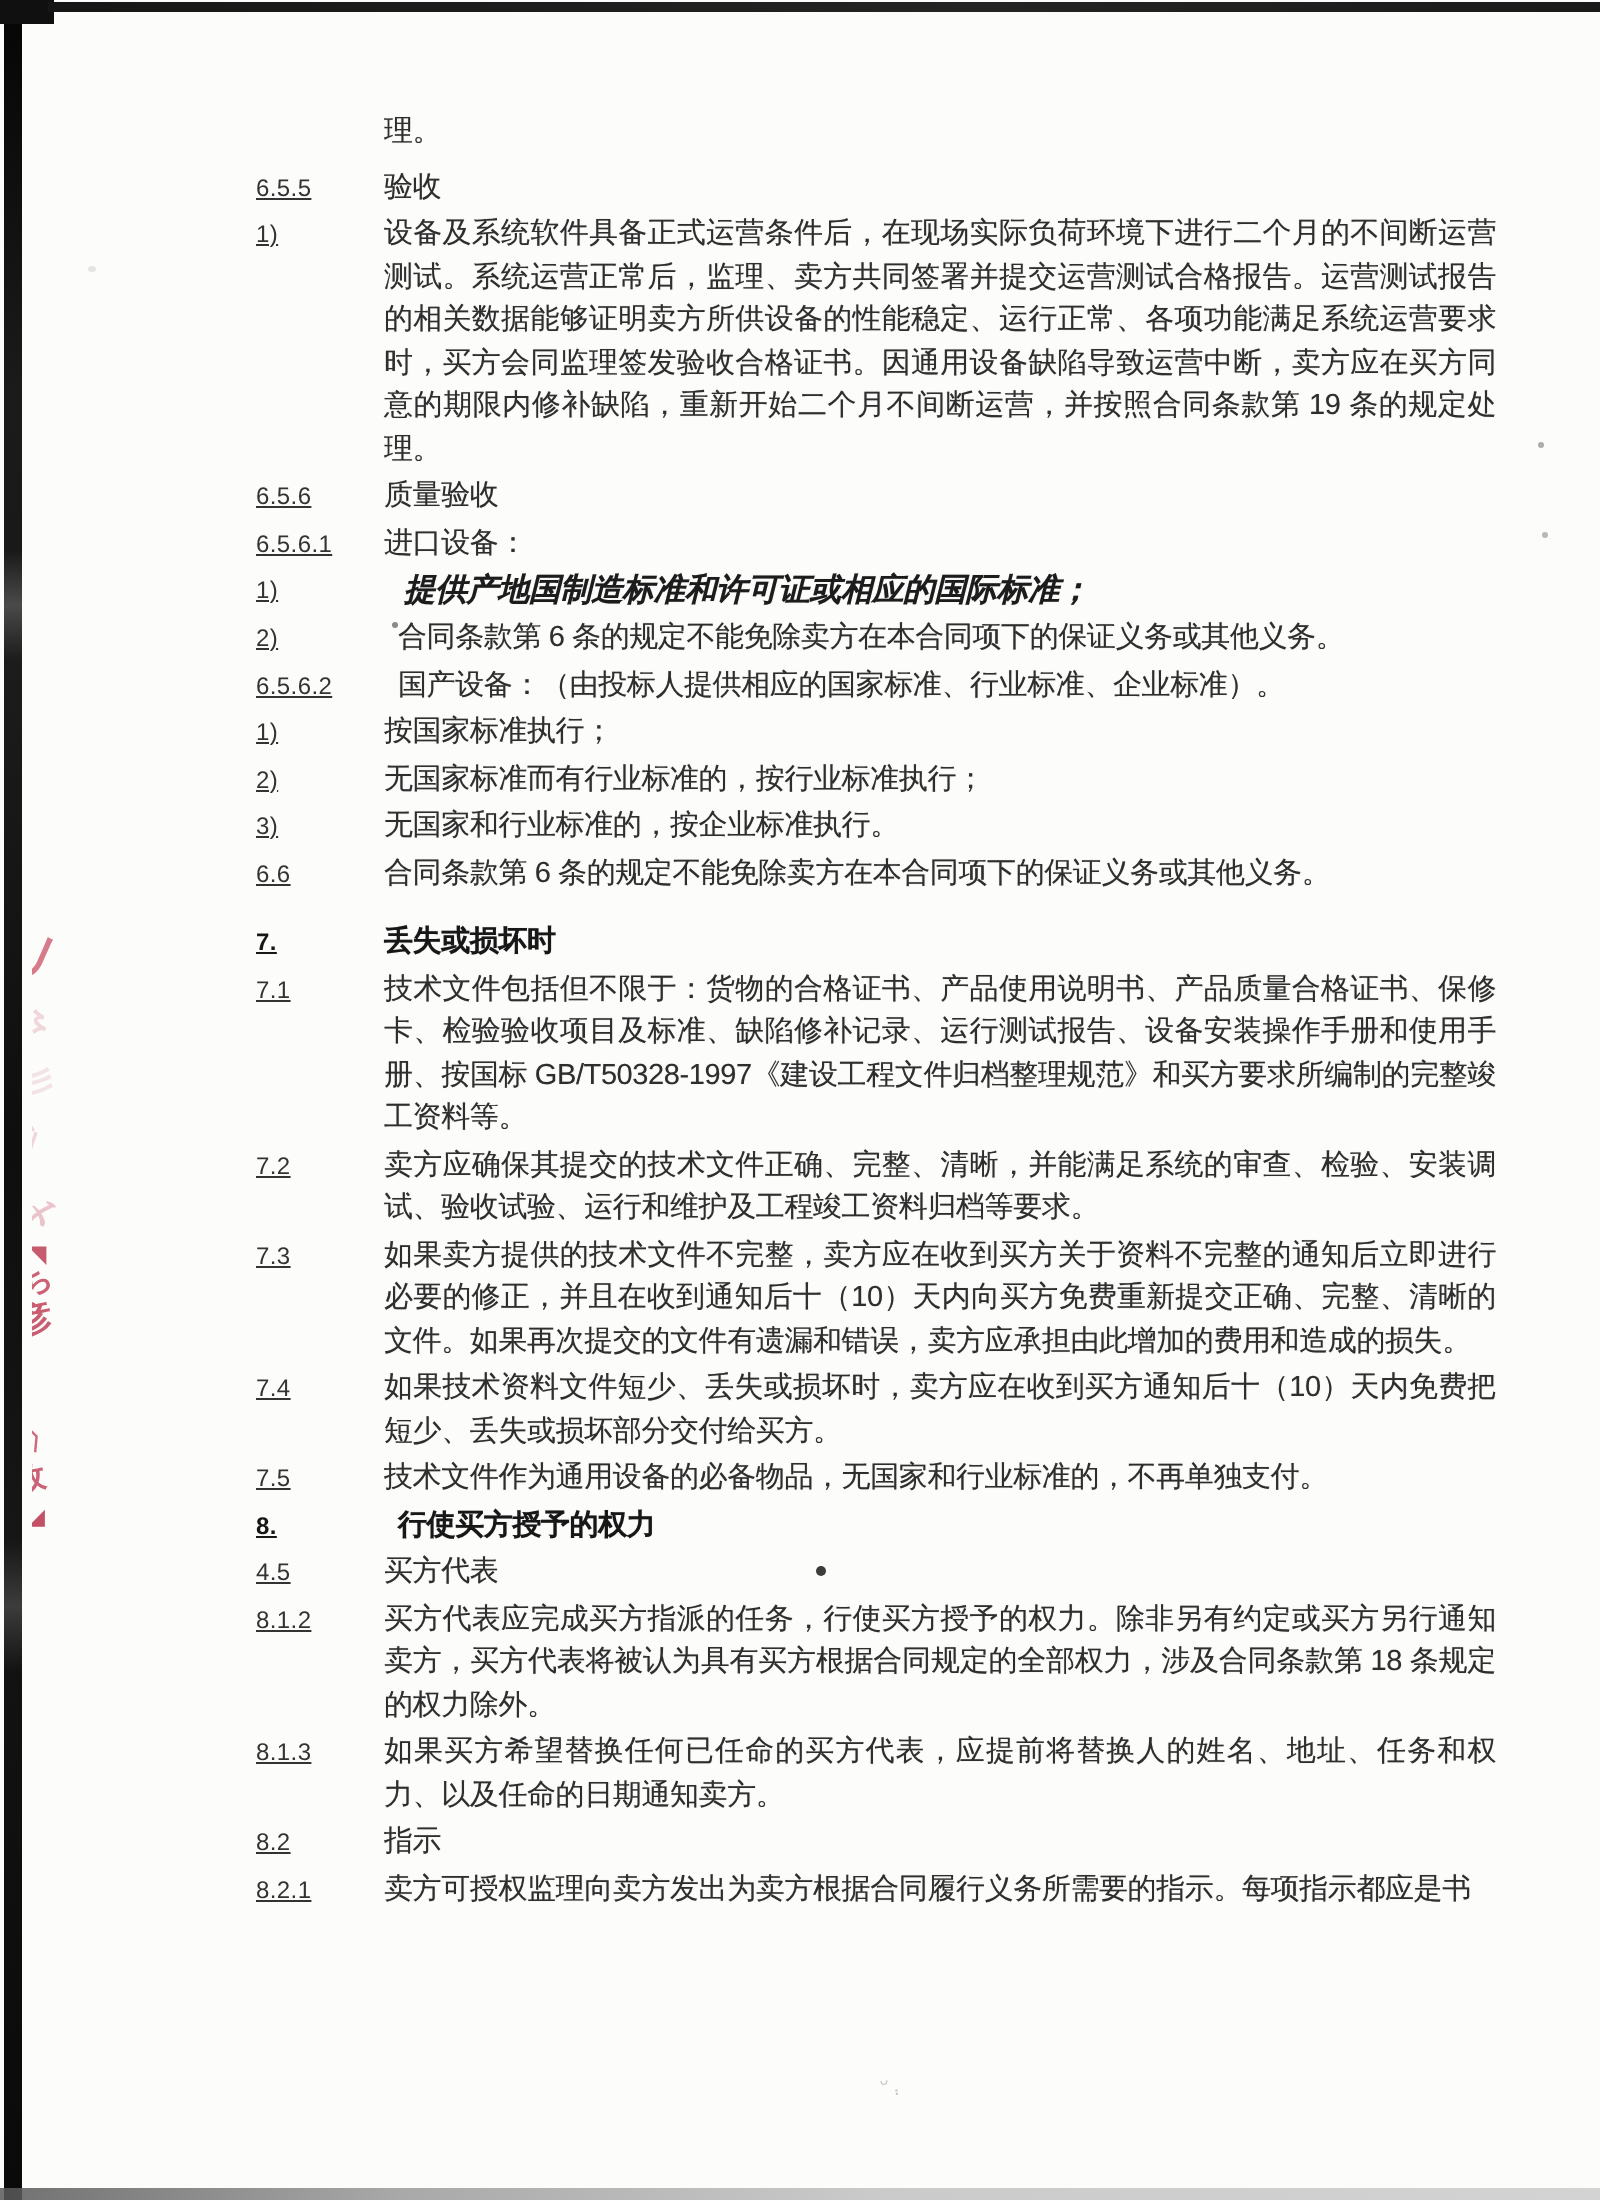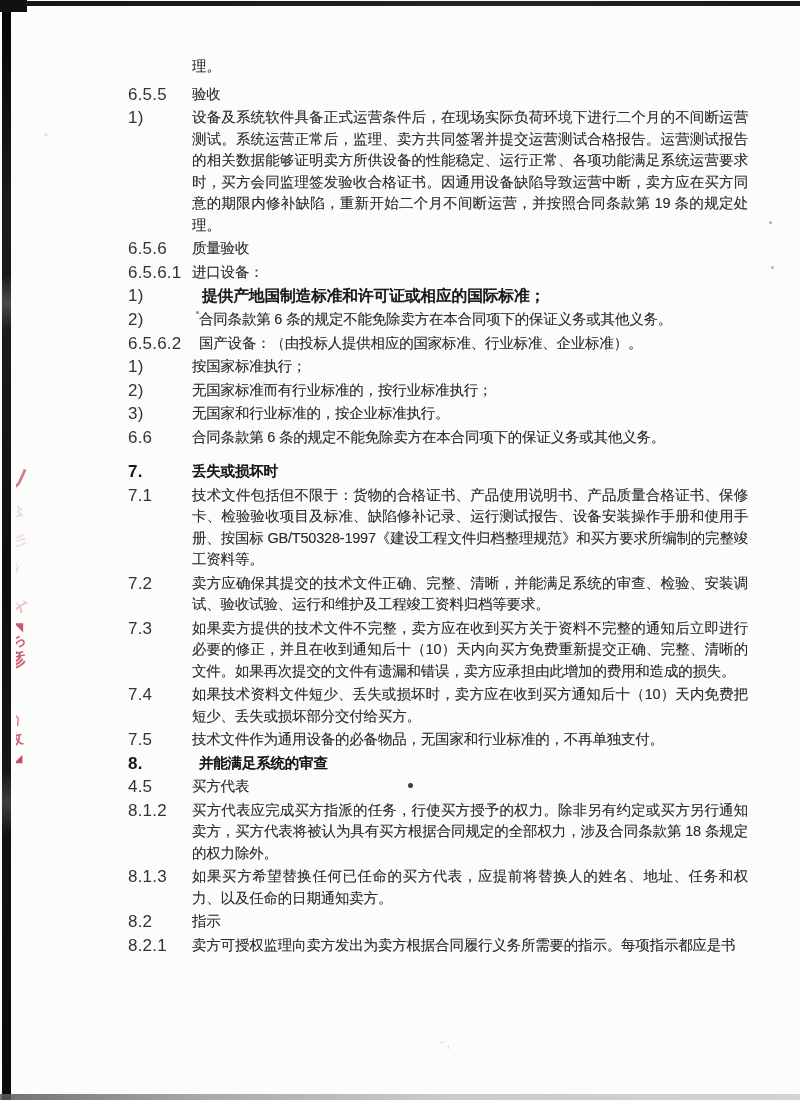--- a/index.html
+++ b/index.html
@@ -17,31 +17,31 @@
     position:absolute;left:2px;top:0;width:9px;height:1100px;
     background:linear-gradient(#050505 0%,#1b1b1b 18%,#191919 25%,#4a4a4a 27.5%,#1c1c1c 30%,#0e0e0e 52%,#161616 70%,#3c3c3c 73%,#121212 76%,#0a0a0a 100%);
   }
   .edge-corner{position:absolute;left:0;top:0;width:27px;height:12px;background:#101010;}
   .edge-top{position:absolute;left:24px;top:1px;right:0;height:5px;background:linear-gradient(to right,#161616,#242424 60%,#1a1a1a);}
   .edge-bottom{position:absolute;left:0;bottom:0;height:6px;width:800px;background:linear-gradient(to right,#585858,#9a9a9a 25%,#c2c2c2 55%,#cccccc);opacity:.85;}
 
   
   .doc{position:absolute;left:128px;top:56px;width:624px;color:#2e2e2e;}
   .row{display:flex;align-items:flex-start;margin-bottom:2px;}
-  .row .num{flex:0 0 64px;font-size:17px;line-height:21.5px;color:#333;letter-spacing:.2px;white-space:nowrap;}
+  .row .num{flex:0 0 64px;font-size:12px;line-height:21.5px;color:#333;letter-spacing:.2px;white-space:nowrap;text-decoration:underline;}
   .row .body{
     width:556px;font-size:14.5px;line-height:21.5px;
     text-align:justify;word-break:break-all;
     letter-spacing:-0.2px;color:#2e2e2e;
     text-shadow:0 0 .4px rgba(40,40,40,.4);
   }
   .row.gapbefore{margin-top:13px;}
   .row.heading .num,.row.heading .body{font-weight:700;color:#171717;}
   .row.emph .body{font-weight:600;font-size:15.8px;color:#1c1c1c;line-height:22px;}
-  .row .body.ind8{padding-left:10px;width:546px;}
+  .row .body.ind8{padding-left:10px;width:546px;font-style:italic;}
   .row .body.ind6{padding-left:7px;width:549px;}
   .row.cont{margin-bottom:6px;}
 
   
   .stampstrip{position:absolute;left:16px;top:460px;width:26px;height:320px;overflow:hidden;pointer-events:none;}
   .stamp{position:absolute;left:0;font-family:"DejaVu Sans",sans-serif;font-weight:700;}
 
   
   .speck{position:absolute;border-radius:50%;}
   .dot-main{left:408px;top:783px;width:5px;height:5px;background:#3c3c3c;}
@@ -169,21 +169,21 @@
       <div class="body">如果技术资料文件短少、丢失或损坏时，卖方应在收到买方通知后十（10）天内免费把短少、丢失或损坏部分交付给买方。</div>
     </div>
 
     <div class="row">
       <div class="num">7.5</div>
       <div class="body">技术文件作为通用设备的必备物品，无国家和行业标准的，不再单独支付。</div>
     </div>
 
     <div class="row heading">
       <div class="num">8.</div>
-      <div class="body ind6">并能满足系统的审查</div>
+      <div class="body ind6">行使买方授予的权力</div>
     </div>
 
     <div class="row">
       <div class="num">4.5</div>
       <div class="body">买方代表</div>
     </div>
 
 
     <div class="row">
       <div class="num">8.1.2</div>

